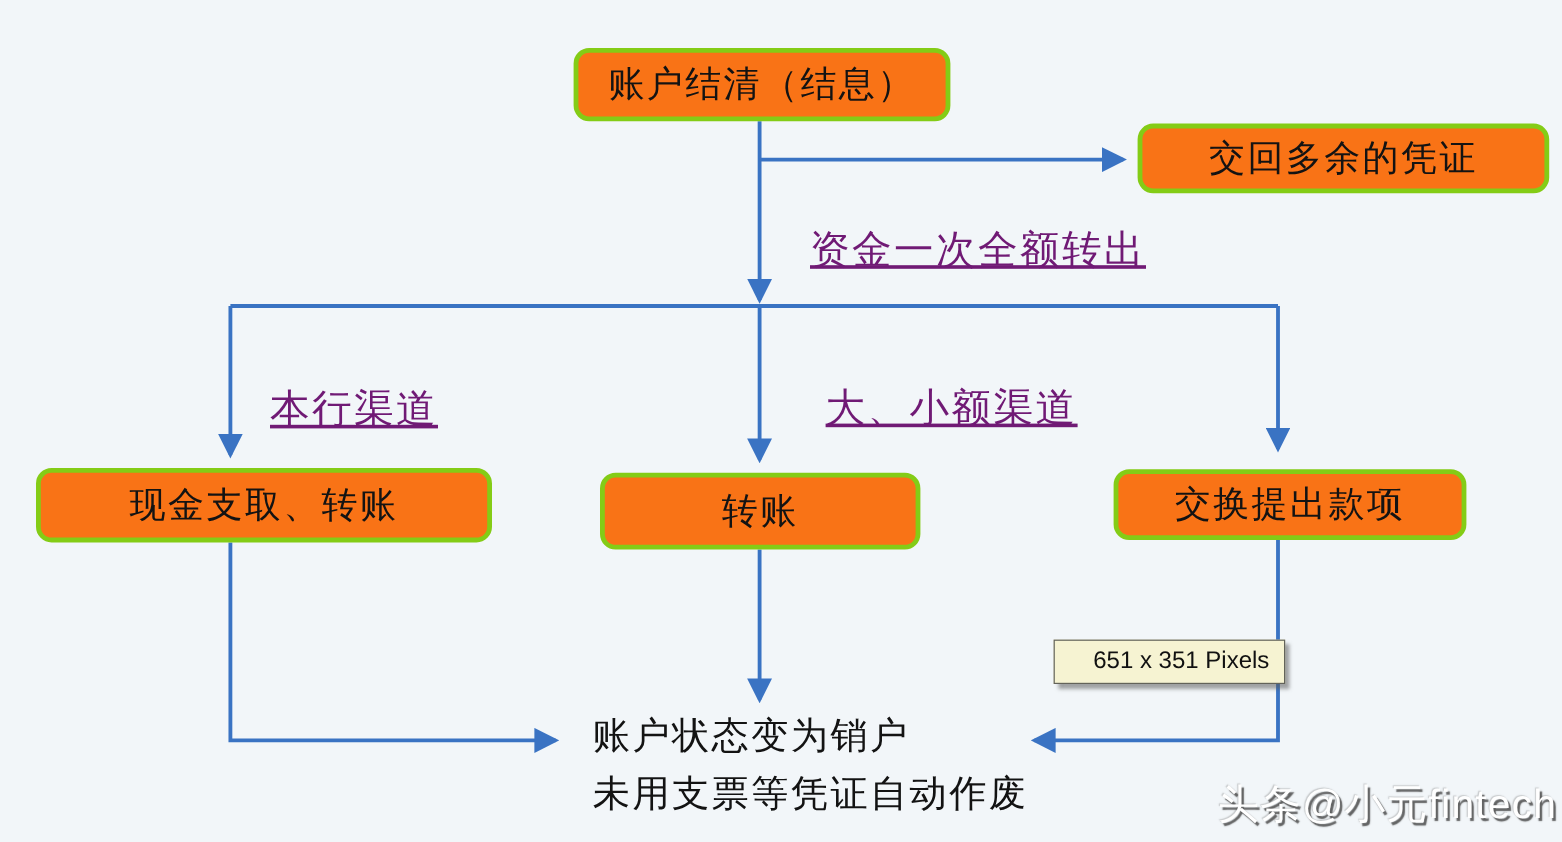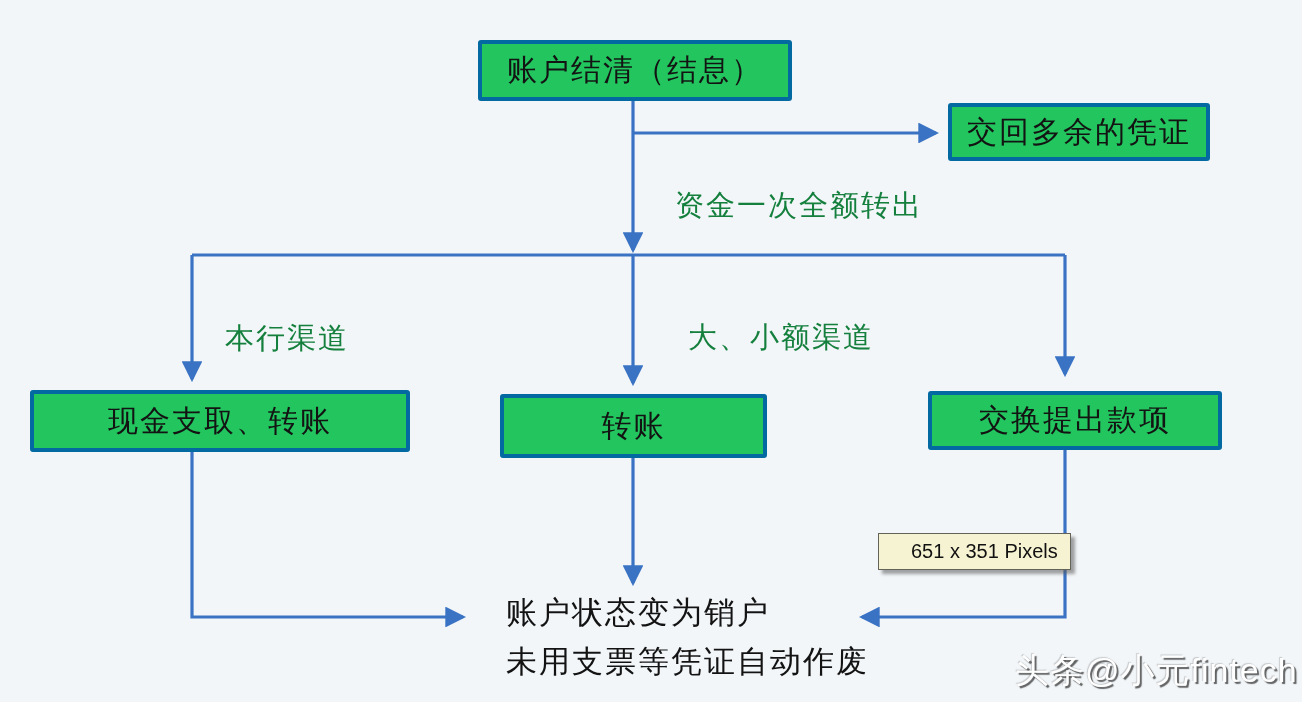--- a/index.html
+++ b/index.html
@@ -18,39 +18,40 @@
   .connectors {
     position: absolute;
     left: 0; top: 0;
     width: 1302px;
     height: 702px;
     z-index: 1;
   }
   .node {
     position: absolute;
     z-index: 2;
-    background: #22c55e;
-    border: 4px solid #0369a1;
-    border-radius: 3px;
+    background: #f97316;
+    border: 4px solid #84cc16;
+    border-radius: 13px;
     display: flex;
     align-items: center;
     justify-content: center;
     color: #131313;
     font-size: 30px;
     letter-spacing: 2px;
     box-sizing: border-box;
     white-space: nowrap;
   }
   .edge-label {
     position: absolute;
     z-index: 2;
-    color: #15803d;
-    font-size: 29px;
+    color: #701a75;
+    font-size: 33px;
     letter-spacing: 2px;
     white-space: nowrap;
+    text-decoration: underline;
   }
   .result-text {
     position: absolute;
     z-index: 2;
     color: #131313;
     font-size: 31px;
     letter-spacing: 2px;
     line-height: 49px;
     white-space: nowrap;
   }
@@ -71,31 +72,31 @@
     color: #ffffff;
     font-size: 34px;
     letter-spacing: 1px;
     text-shadow: 2px 2px 1px rgba(70,70,70,0.85), -1px -1px 1px rgba(120,120,120,0.35);
     white-space: nowrap;
     margin-left: 40px;
   }
 
   
   #node-settle   { left: 478px; top: 40px;  width: 314px; height: 61px; }
-  #node-return   { left: 948px; top: 103px; width: 262px; height: 58px; }
+  #node-return   { left: 948px; top: 103px; width: 343px; height: 58px; }
   #node-cash     { left: 30px;  top: 390px; width: 380px; height: 62px; text-align: center; }
   #node-transfer { left: 500px; top: 394px; width: 267px; height: 64px; }
   #node-exchange { left: 928px; top: 391px; width: 294px; height: 59px; }
 
   #label-full-transfer { left: 675px;  top: 186px; }
   #label-own-bank      { left: 225px;  top: 319px; text-align: center; }
   #label-large-small   { left: 663px;  top: 318px; margin-left: 25px; }
   #label-same-city     { left: 1078px; top: 306px; }
 
-  #result-block { left: 506px; top: 588px; }
+  #result-block { left: 494px; top: 588px; }
   #tooltip-size { left: 878px; top: 533px; padding-left: 32px; }
   #watermark    { left: 975px; top: 648px; }
 </style>
 </head>
 <body>
 
 <div class="canvas">
 
   <svg class="connectors" viewBox="0 0 1302 702" xmlns="http://www.w3.org/2000/svg">
     <defs>

